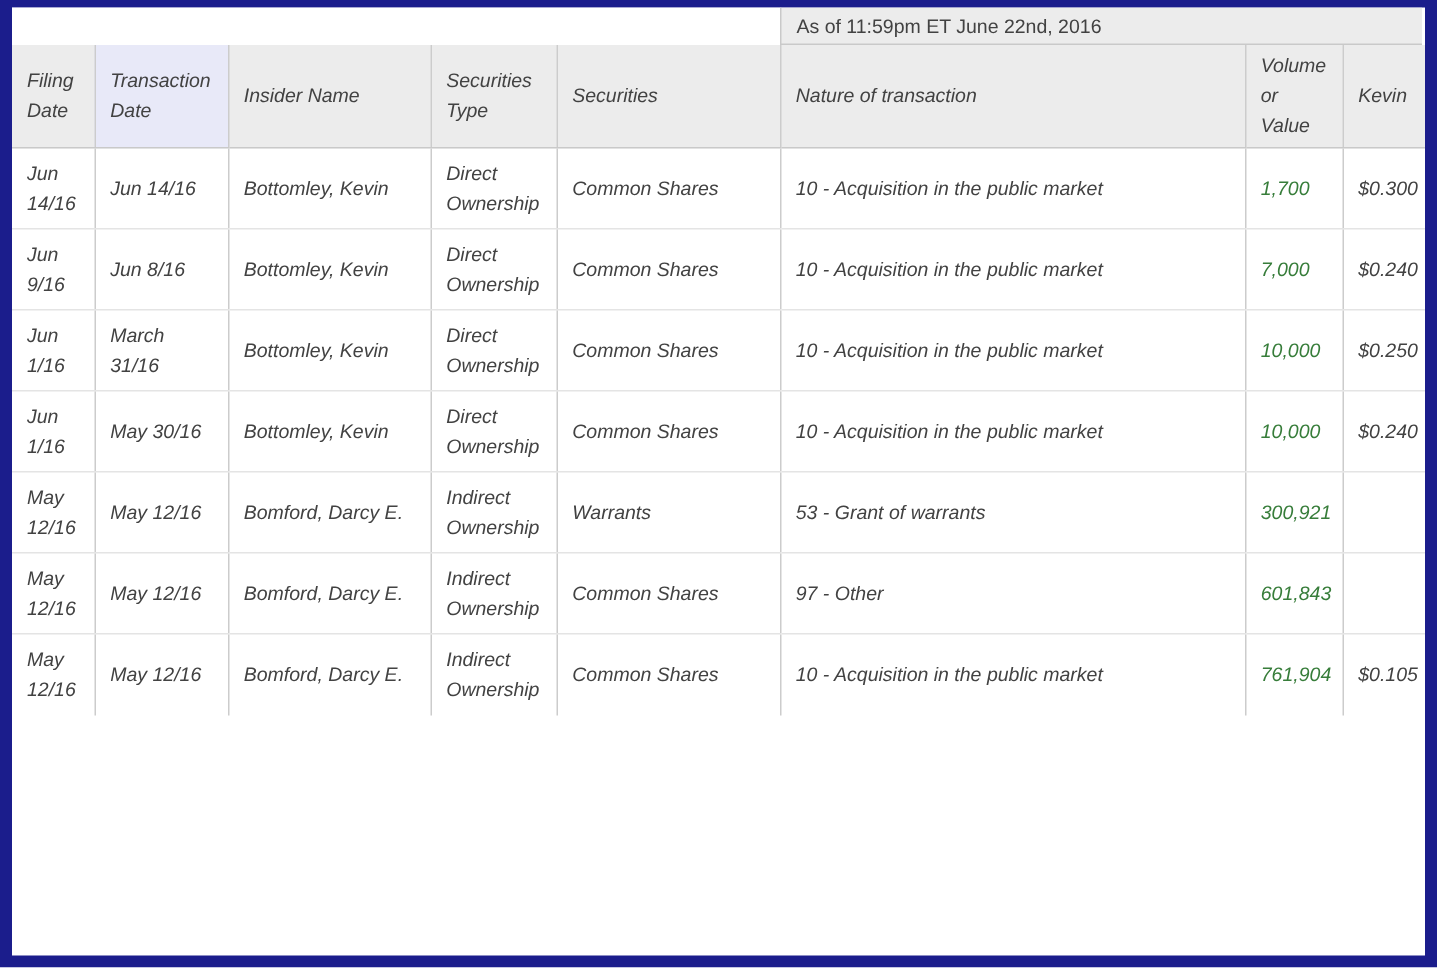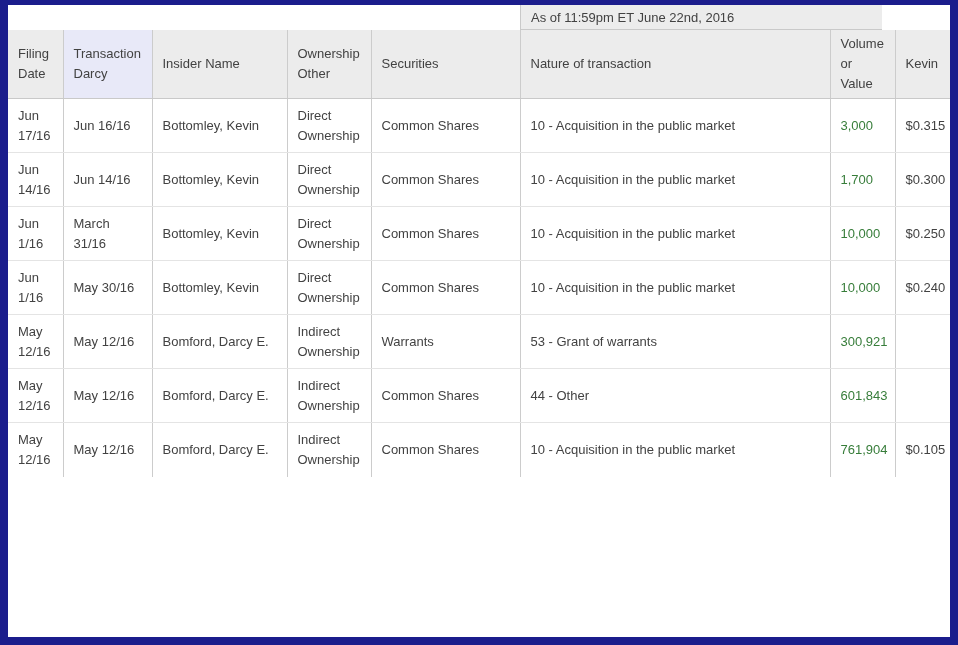--- a/index.html
+++ b/index.html
@@ -13,32 +13,33 @@
     background: #ffffff;
     border-style: solid;
     border-color: #1b1d8c;
     border-width: 5px 8px 8px 8px;
     overflow: hidden;
   }
   
   .toprow { display: flex; height: 25px; width: 942px; }
   .toprow .spacer { width: 512px; height: 25px; background: #ffffff; }
   .banner {
-    width: 362px; height: 25px;
+    width: 428px; height: 25px;
     background: #ececec;
     border-left: 1px solid #c9c9c9;
     border-bottom: 1px solid #c9c9c9;
     display: flex; align-items: center;
     padding: 0 10px;
     font-size: 13px; color: #424242;
   }
   table {
     width: 942px;
     border-collapse: collapse;
     table-layout: fixed;
+    font-style: italic;
   }
   th {
     height: 65px;
     background: #ececec;
     font-weight: 400;
     font-size: 13px;
     color: #424242;
     text-align: left;
     vertical-align: middle;
     padding: 4px 8px 4px 10px;
@@ -80,49 +81,49 @@
         <col style="width:135px">
         <col style="width:84px">
       <col style="width:149px">
         <col style="width:310px">
         <col style="width:65px">
         <col style="width:55px">
     </colgroup>
     <thead>
       <tr>
         <th>Filing Date</th>
-        <th class="highlight">Transaction Darcy</th>
+        <th class="highlight">Transaction Date</th>
         <th>Insider Name</th>
-        <th>Ownership Other</th>
+        <th>Securities Type</th>
         <th>Securities</th>
         <th>Nature of transaction</th>
         <th>Volume or Value</th>
         <th>Kevin</th>
       </tr>
     </thead>
     <tbody>
-      <tr>
-        <td>Jun 17/16</td>
-        <td>Jun 16/16</td>
-        <td>Bottomley, Kevin</td>
-        <td>Direct Ownership</td>
-        <td>Common Shares</td>
-        <td>10 - Acquisition in the public market</td>
-        <td class="vol">3,000</td>
-        <td>$0.315</td>
-      </tr>
       <tr>
         <td>Jun 14/16</td>
         <td>Jun 14/16</td>
         <td>Bottomley, Kevin</td>
         <td>Direct Ownership</td>
         <td>Common Shares</td>
         <td>10 - Acquisition in the public market</td>
         <td class="vol">1,700</td>
         <td>$0.300</td>
+      </tr>
+      <tr>
+        <td>Jun 9/16</td>
+        <td>Jun 8/16</td>
+        <td>Bottomley, Kevin</td>
+        <td>Direct Ownership</td>
+        <td>Common Shares</td>
+        <td>10 - Acquisition in the public market</td>
+        <td class="vol">7,000</td>
+        <td>$0.240</td>
       </tr>
       <tr>
         <td>Jun 1/16</td>
         <td>March 31/16</td>
         <td>Bottomley, Kevin</td>
         <td>Direct Ownership</td>
         <td>Common Shares</td>
         <td>10 - Acquisition in the public market</td>
         <td class="vol">10,000</td>
         <td>$0.250</td>
@@ -146,21 +147,21 @@
         <td>53 - Grant of warrants</td>
         <td class="vol">300,921</td>
         <td></td>
       </tr>
       <tr>
         <td>May 12/16</td>
         <td>May 12/16</td>
         <td>Bomford, Darcy E.</td>
         <td>Indirect Ownership</td>
         <td>Common Shares</td>
-        <td>44 - Other</td>
+        <td>97 - Other</td>
         <td class="vol">601,843</td>
         <td></td>
       </tr>
       <tr>
         <td>May 12/16</td>
         <td>May 12/16</td>
         <td>Bomford, Darcy E.</td>
         <td>Indirect Ownership</td>
         <td>Common Shares</td>
         <td>10 - Acquisition in the public market</td>

